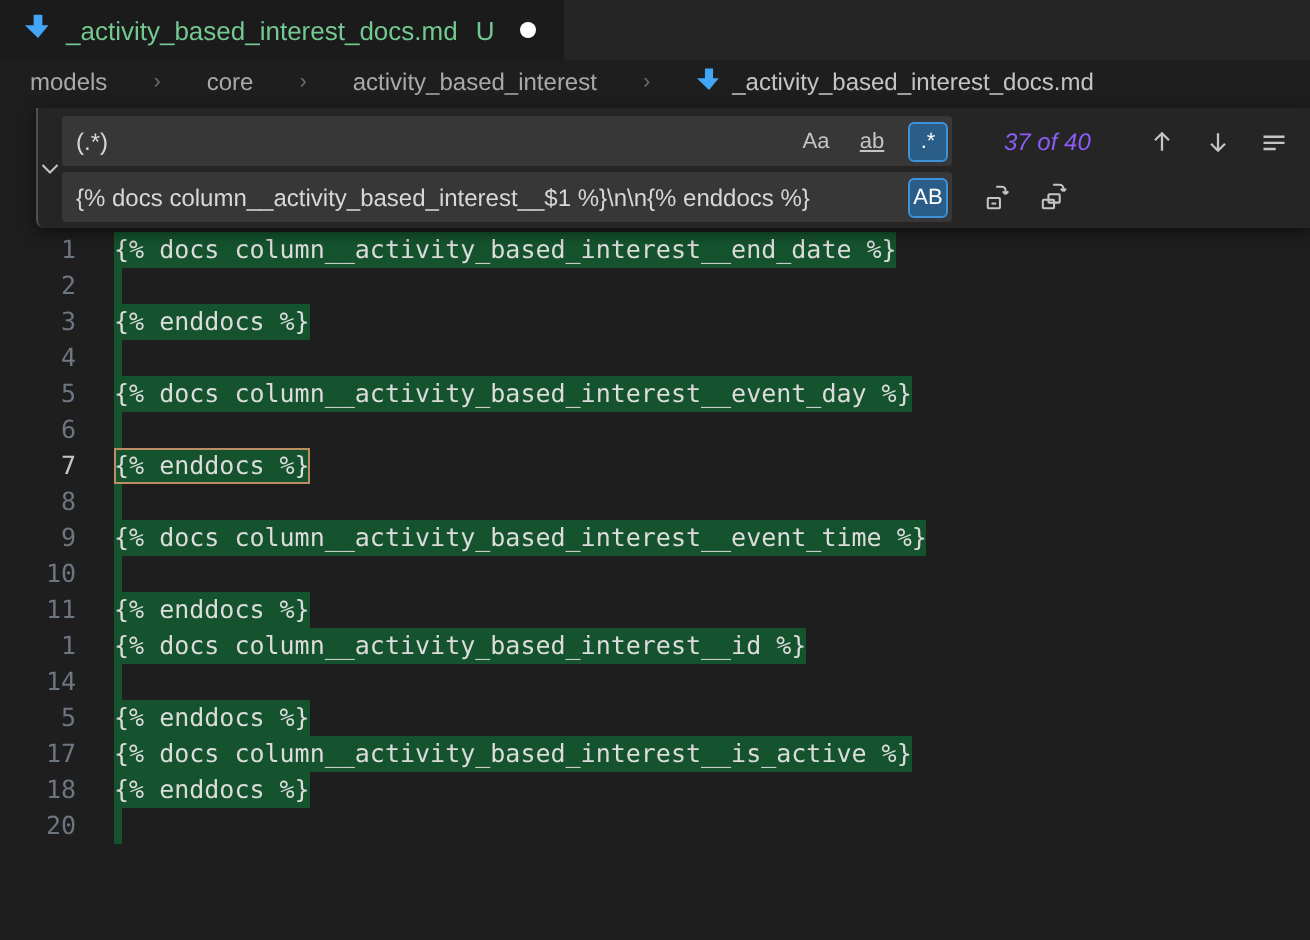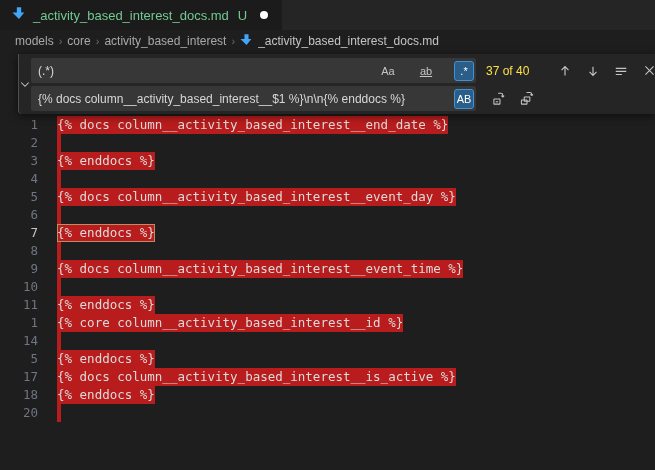--- a/index.html
+++ b/index.html
@@ -9,21 +9,21 @@
   
   .tabbar { height:30px; background:#252526; display:flex; align-items:stretch; }
   .tab { background:#1b1b1b; display:flex; align-items:center; gap:7px;
          padding:0 14px 0 12px; }
   .tab-title { color:#73c991; font-size:13px; }
   .git-badge { color:#73c991; font-size:13px; margin-left:2px; }
   .mod-dot { width:8px; height:8px; border-radius:50%; background:#ffffff; margin-left:6px; }
 
   
   .breadcrumbs { height:22px; background:#1e1e1e; display:flex; align-items:center;
-                 padding-left:15px; font-size:12px; color:#a9a9a9; gap:5px; }
+                 padding-left:15px; font-size:12px; color:#a9a9a9; gap:23px; }
   .crumb-sep { color:#6f6f6f; font-size:11px; }
   .crumb-file { color:#c5c5c5; display:flex; align-items:center; gap:5px; }
 
   
   .editor { position:relative; height:418px; background:#1e1e1e; }
 
   
   .find-widget { position:absolute; top:2px; left:18px; right:0; height:60px;
                  background:#252526; border-left:1px solid #4f4f4f;
                  border-bottom-left-radius:4px; box-shadow:0 2px 8px rgba(0,0,0,.55);
@@ -31,37 +31,37 @@
   .fw-toggle-col { width:20px; display:flex; align-items:center; justify-content:center;
                    color:#c5c5c5; cursor:pointer; }
   .fw-rows { flex:1; display:flex; flex-direction:column; gap:3px; }
   .fw-row { display:flex; align-items:center; height:25px; }
   .fw-input { width:445px; height:25px; background:#373737; border-radius:2px;
               display:flex; align-items:center; padding:0 2px 0 7px; }
   .fw-input .value { flex:1; color:#d7d7d7; font-size:12px; white-space:pre;
                      overflow:hidden; }
   .opt { min-width:20px; height:20px; display:flex; align-items:center; justify-content:center;
          color:#c5c5c5; font-size:11px; border:1px solid transparent; border-radius:3px;
-         margin-left:18px; cursor:pointer; padding:0 1px; }
+         margin-left:8px; cursor:pointer; padding:0 1px; }
   .opt.underlined { text-decoration:underline; }
   .opt.active { background:#2a5e88; border-color:#3c93dc; color:#ffffff; }
-  .results { color:#fde047; font-size:12px; margin-left:10px; min-width:62px; }
+  .results { color:#8b5cf6; font-size:12px; margin-left:26px; min-width:62px;font-style:italic; }
   .fw-actions { display:flex; align-items:center; margin-left:6px; gap:6px; }
   .icon-btn { width:22px; height:22px; display:flex; align-items:center; justify-content:center;
               color:#c5c5c5; font-size:14px; border-radius:3px; cursor:pointer; }
   .icon-btn svg { display:block; }
 
   
   .lines { position:absolute; top:64px; left:0; right:0; bottom:0; overflow:hidden;
            font-family:"DejaVu Sans Mono", monospace; font-size:12.5px; }
   .line { display:flex; height:18px; line-height:18px; white-space:pre; }
   .ln { width:38px; text-align:right; color:#6e7681; flex:none; }
   .ln-current { color:#c6c6c6; }
   .lt { margin-left:19px; color:#dcdcdc; }
-  .match { background:#b91c1c; display:inline-block; height:18px; }
+  .match { background:#14532d; display:inline-block; height:18px; }
   .match-current { outline:1px solid #bc8c62; outline-offset:-1px; }
   .match-sliver { width:4px; }
 </style>
 </head>
 <body>
 
 <div class="tabbar">
   <div class="tab">
     <span>
       <svg width="14" height="14" viewBox="0 0 16 16">
@@ -163,20 +163,20 @@
       <div class="line"><div class="ln">2</div><div class="lt"><span class="match match-sliver"></span></div></div>
       <div class="line"><div class="ln">3</div><div class="lt"><span class="match">{% enddocs %}</span></div></div>
       <div class="line"><div class="ln">4</div><div class="lt"><span class="match match-sliver"></span></div></div>
       <div class="line"><div class="ln">5</div><div class="lt"><span class="match">{% docs column__activity_based_interest__event_day %}</span></div></div>
       <div class="line"><div class="ln">6</div><div class="lt"><span class="match match-sliver"></span></div></div>
       <div class="line"><div class="ln ln-current">7</div><div class="lt"><span class="match match-current">{% enddocs %}</span></div></div>
       <div class="line"><div class="ln">8</div><div class="lt"><span class="match match-sliver"></span></div></div>
       <div class="line"><div class="ln">9</div><div class="lt"><span class="match">{% docs column__activity_based_interest__event_time %}</span></div></div>
       <div class="line"><div class="ln">10</div><div class="lt"><span class="match match-sliver"></span></div></div>
       <div class="line"><div class="ln">11</div><div class="lt"><span class="match">{% enddocs %}</span></div></div>
-      <div class="line"><div class="ln">1</div><div class="lt"><span class="match">{% core column__activity_based_interest__id %}</span></div></div>
+      <div class="line"><div class="ln">1</div><div class="lt"><span class="match">{% docs column__activity_based_interest__id %}</span></div></div>
       <div class="line"><div class="ln">14</div><div class="lt"><span class="match match-sliver"></span></div></div>
       <div class="line"><div class="ln">5</div><div class="lt"><span class="match">{% enddocs %}</span></div></div>
       <div class="line"><div class="ln">17</div><div class="lt"><span class="match">{% docs column__activity_based_interest__is_active %}</span></div></div>
       <div class="line"><div class="ln">18</div><div class="lt"><span class="match">{% enddocs %}</span></div></div>
       <div class="line"><div class="ln">20</div><div class="lt"><span class="match match-sliver"></span></div></div>
     </div>
 </div>
 
 </body></html>

